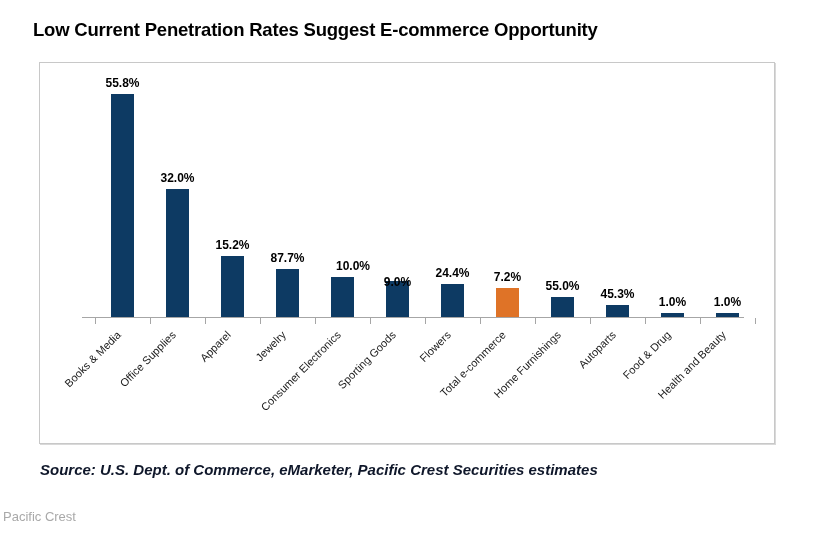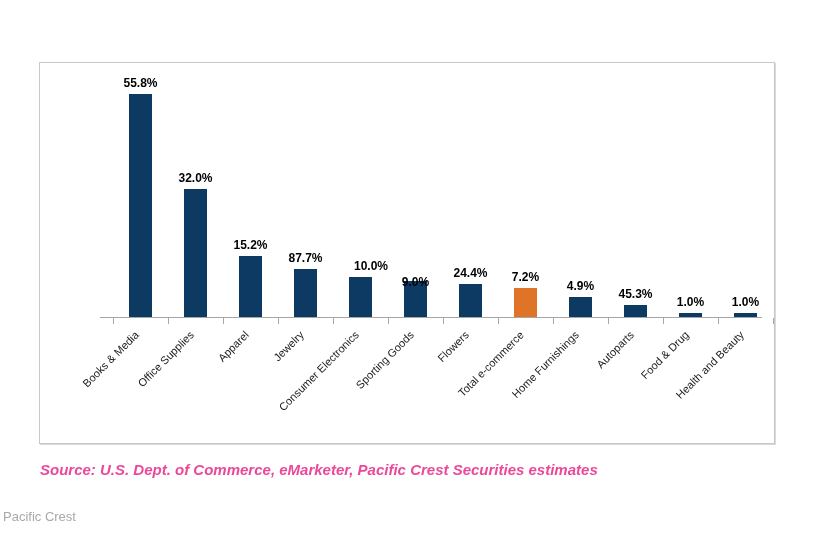--- a/index.html
+++ b/index.html
@@ -44,21 +44,21 @@
     height: 382px;
     border: 1px solid #c8c8c8;
     box-shadow: 1px 1px 0 #d9d9d9;
     background: #ffffff;
     box-sizing: border-box;
   }
 
   
   #plot-area {
     position: absolute;
-    left: 18px;
+    left: 0;
     top: 0;
     width: 736px;
     height: 382px;
   }
 
   
   #axis-line {
     position: absolute;
     left: 42px;
     top: 254px;
@@ -108,39 +108,40 @@
   }
 
   
   #source-note {
     position: absolute;
     left: 40px;
     top: 461px;
     font-size: 15px;
     font-weight: bold;
     font-style: italic;
-    color: #ec4899;
+    color: #0f172a;
     white-space: nowrap;
   }
 
   
   #footer-brand {
     position: absolute;
     left: 3px;
     top: 509px;
     font-size: 13px;
     color: #a9a9a9;
     white-space: nowrap;
   }
 </style>
 </head>
 <body>
 
 <div id="slide">
 
+  <div id="chart-title">Low Current Penetration Rates Suggest E-commerce Opportunity</div>
 
   <div id="chart-frame">
     <div id="plot-area">
       <div id="axis-line"></div>
       <div id="ticks-layer">
           <div class="axis-tick" style="left: 55px;"></div>
           <div class="axis-tick" style="left: 110px;"></div>
           <div class="axis-tick" style="left: 165px;"></div>
           <div class="axis-tick" style="left: 220px;"></div>
           <div class="axis-tick" style="left: 275px;"></div>
@@ -169,21 +170,21 @@
         </div>
       <div id="values-layer">
           <div class="bar-value" style="left: 55px; top: 13px;">55.8%</div>
           <div class="bar-value" style="left: 110px; top: 108px;">32.0%</div>
           <div class="bar-value" style="left: 165px; top: 175px;">15.2%</div>
           <div class="bar-value" style="left: 220px; top: 188px;">87.7%</div>
           <div class="bar-value" style="left: 275px; top: 196px; text-align: right;">10.0%</div>
           <div class="bar-value" style="left: 330px; top: 200px; margin-top: 12px;">9.0%</div>
           <div class="bar-value" style="left: 385px; top: 203px;">24.4%</div>
           <div class="bar-value" style="left: 440px; top: 207px; text-align: center;">7.2%</div>
-          <div class="bar-value" style="left: 495px; top: 216px;">4.9%</div>
+          <div class="bar-value" style="left: 495px; top: 216px;">55.0%</div>
           <div class="bar-value" style="left: 550px; top: 224px;">45.3%</div>
           <div class="bar-value" style="left: 605px; top: 232px;">1.0%</div>
           <div class="bar-value" style="left: 660px; top: 232px;">1.0%</div>
         </div>
       <div id="catlabels-layer">
           <div class="cat-label" style="left: -117.5px; top: 262px; width: 200px;">Books &amp; Media</div>
           <div class="cat-label" style="left: -62.5px; top: 262px; width: 200px;">Office Supplies</div>
           <div class="cat-label" style="left: -7.5px; top: 262px; width: 200px;">Apparel</div>
           <div class="cat-label" style="left: 47.5px; top: 262px; width: 200px;">Jewelry</div>
           <div class="cat-label" style="left: 102.5px; top: 262px; width: 200px;">Consumer Electronics</div>

